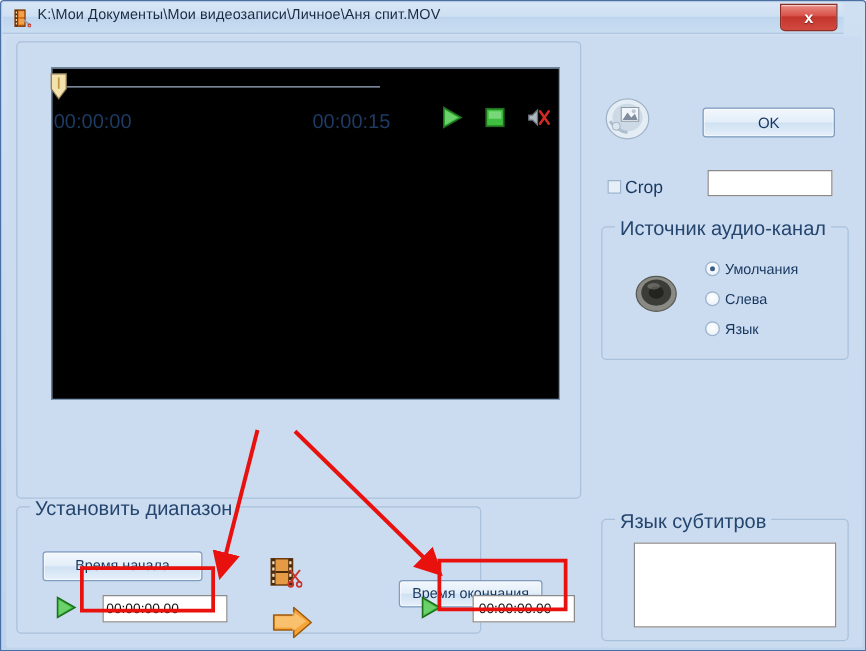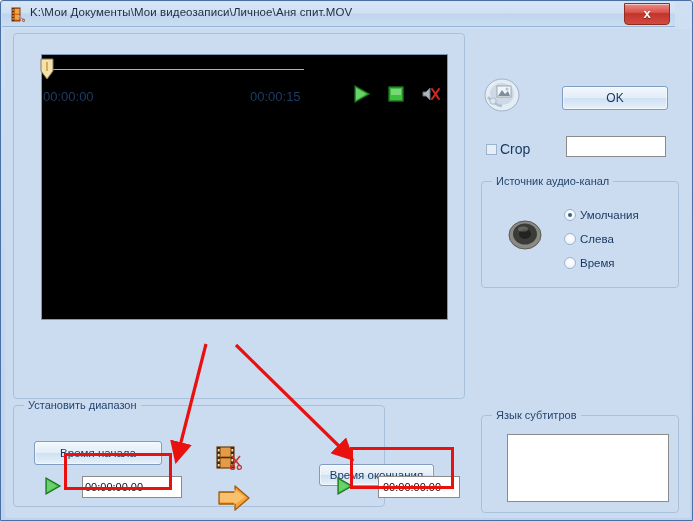--- a/index.html
+++ b/index.html
@@ -70,21 +70,21 @@
     position: absolute;
     box-sizing: border-box;
     border: 1px solid #a8c0da;
     border-radius: 4px;
     background: transparent;
   }
   .groupbox > .gb-title {
     position: absolute;
     top: -7px; left: 10px;
     padding: 0 4px;
-    font-size: 11px;
+    font-size: 16px;
     color: #24456e;
     background: #ccdcf0;
     white-space: nowrap;
   }
   
   #video-panel { left: 8px; top: 4px; width: 452px; height: 366px; }
   .video-screen {
     position: absolute;
     left: 27px; top: 20px;
     width: 405px; height: 264px;
@@ -97,21 +97,21 @@
     width: 260px; height: 1px;
     background: #9fb4cc;
   }
   .timeline-thumb {
     position: absolute;
     left: 26px; top: 24px;
     width: 14px; height: 22px;
   }
   .time-left, .time-right {
     position: absolute;
-    font-size: 13px;
+    font-size: 16px;
     color: #1d3b63;
   }
   .ctrl-btn {
     position: absolute;
     width: 20px; height: 20px;
     cursor: default;
   }
   
   .media-icon {
     position: absolute;
@@ -304,21 +304,21 @@
           <ellipse cx="15" cy="9" rx="5" ry="2.6" fill="#b8b8b0" opacity="0.35"></ellipse>
         </svg>
       </span>
       <div class="radio-row" style="left:82px; top:27px;">
         <span class="rbox checked"></span><span>Умолчания</span>
       </div>
       <div class="radio-row" style="left:82px; top:51px;">
         <span class="rbox"></span><span>Слева</span>
       </div>
       <div class="radio-row" style="left:82px; top:75px;">
-        <span class="rbox"></span><span>Время</span>
+        <span class="rbox"></span><span>Язык</span>
       </div>
     </div>
 
 
     <div class="groupbox" id="subtitle-group">
       <span class="gb-title">Язык субтитров</span>
       <div class="listbox" id="subtitle-list"></div>
     </div>
 
     <div class="groupbox" id="range-group">

